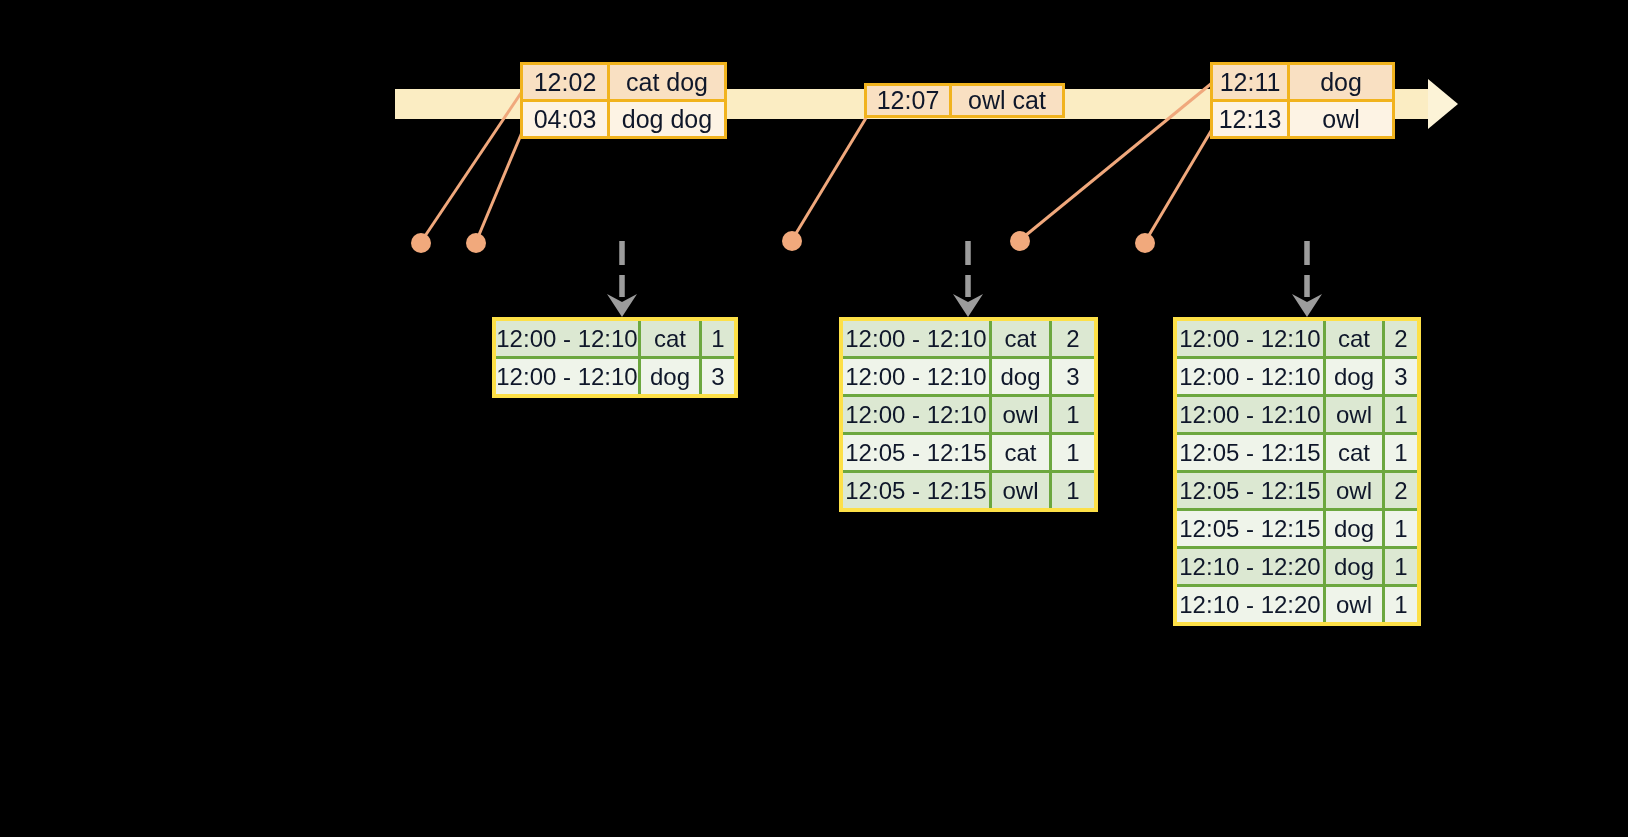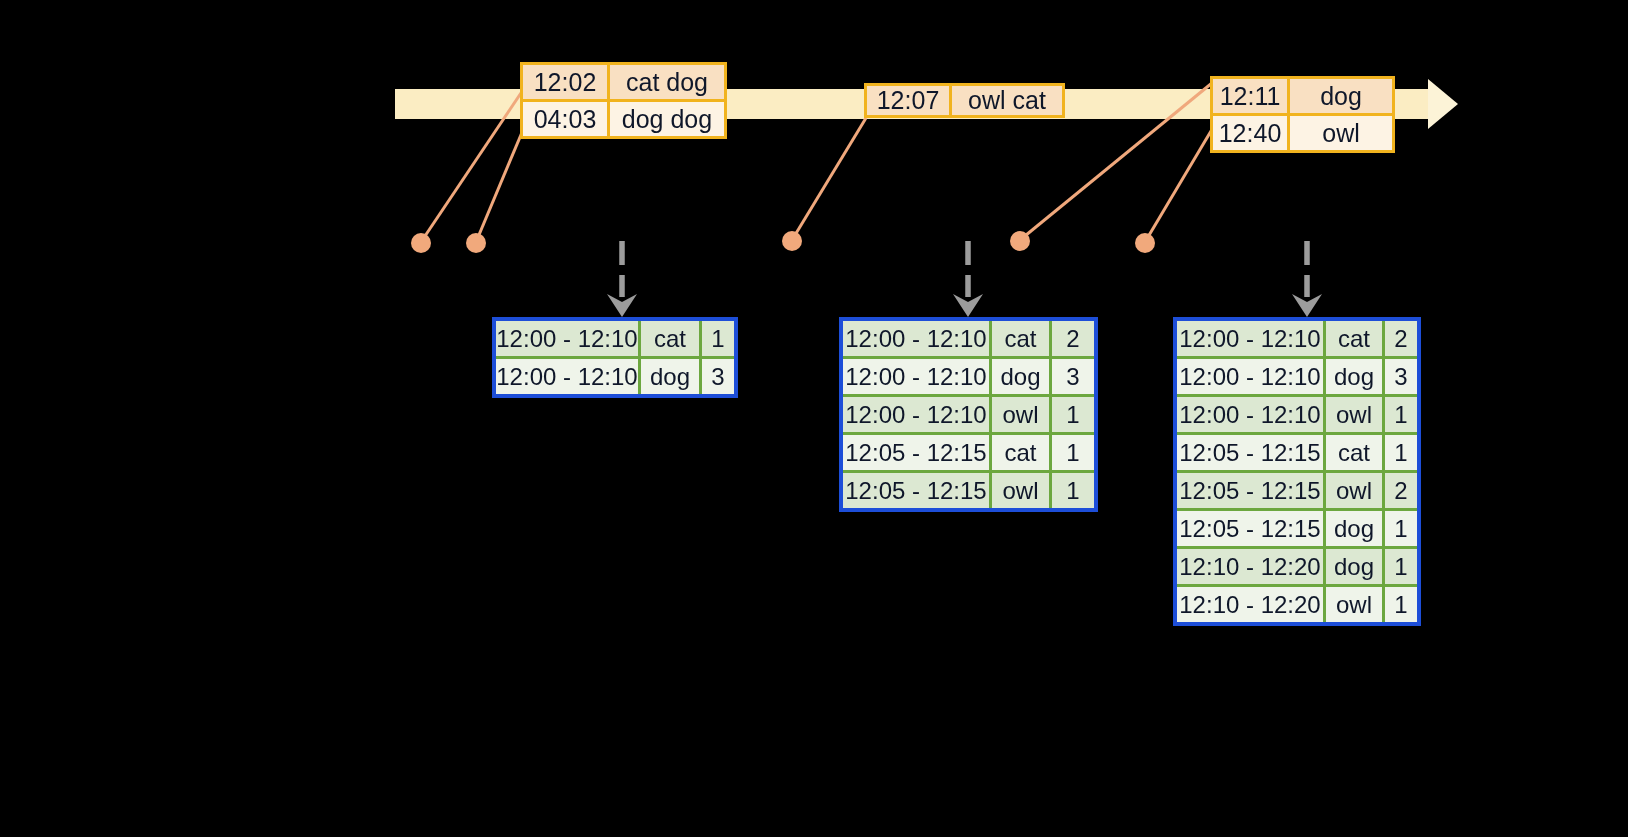--- a/index.html
+++ b/index.html
@@ -18,21 +18,21 @@
     display:flex;align-items:center;justify-content:center;
     font-size:25px;line-height:1;white-space:nowrap;
   }
   .peach{background:#F9E0C2;}
   .cream{background:#FDF3E4;}
   .h34{height:34px;} .h32{height:29px;}
 
   
   .gtable{
     position:absolute;display:grid;gap:3px;
-    border:4px solid #1d4ed8;background:#6CA73F;
+    border:4px solid #fde047;background:#6CA73F;
   }
   .gc{
     display:flex;align-items:center;justify-content:center;
     height:35px;font-size:24px;line-height:1;white-space:nowrap;
   }
   .g1{background:#DCE8D2;}
   .g2{background:#EFF4EA;}
 </style>
 </head>
 <body>
@@ -77,24 +77,24 @@
     <div class="ec peach h34">cat dog</div>
     <div class="ec cream h34">04:03</div>
     <div class="ec cream h34">dog dog</div>
   </div>
 
   <div class="etable" style="left:864px;top:83px;grid-template-columns:82px 110px">
     <div class="ec peach h32">12:07</div>
     <div class="ec peach h32">owl cat</div>
   </div>
 
-  <div class="etable" style="left:1210px;top:76px;grid-template-columns:74px 102px">
+  <div class="etable" style="left:1210px;top:62px;grid-template-columns:74px 102px">
     <div class="ec peach h34">12:11</div>
     <div class="ec peach h34">dog</div>
-    <div class="ec cream h34">12:40</div>
+    <div class="ec cream h34">12:13</div>
     <div class="ec cream h34">owl</div>
   </div>
 
   <div class="gtable" style="left:492px;top:317px;grid-template-columns:142px 58px 32px">
     <div class="gc g1">12:00 - 12:10</div>
     <div class="gc g1">cat</div>
     <div class="gc g1">1</div>
     <div class="gc g2">12:00 - 12:10</div>
     <div class="gc g2">dog</div>
     <div class="gc g2">3</div>

